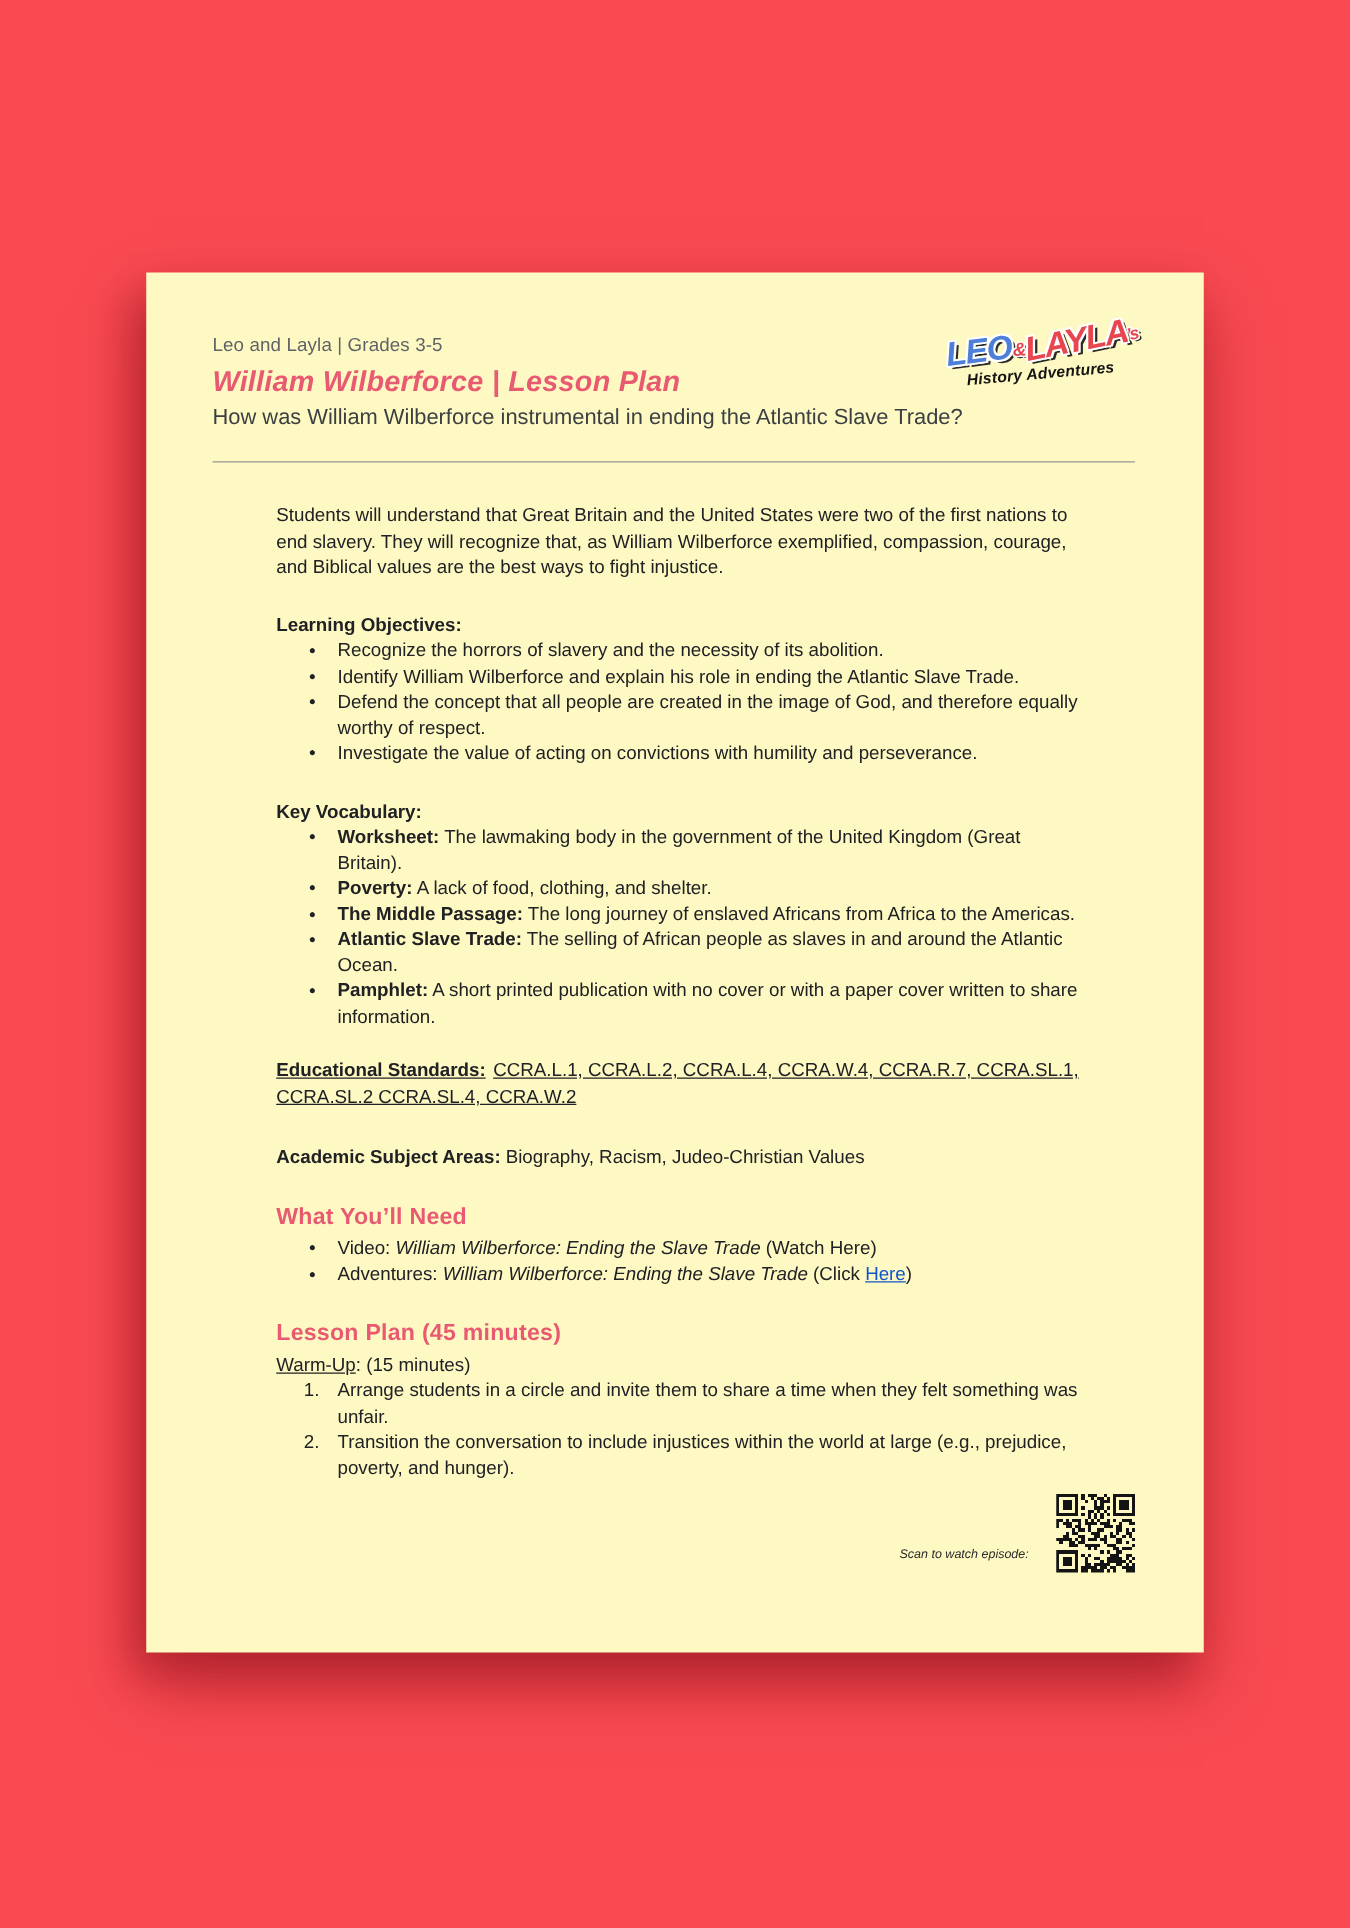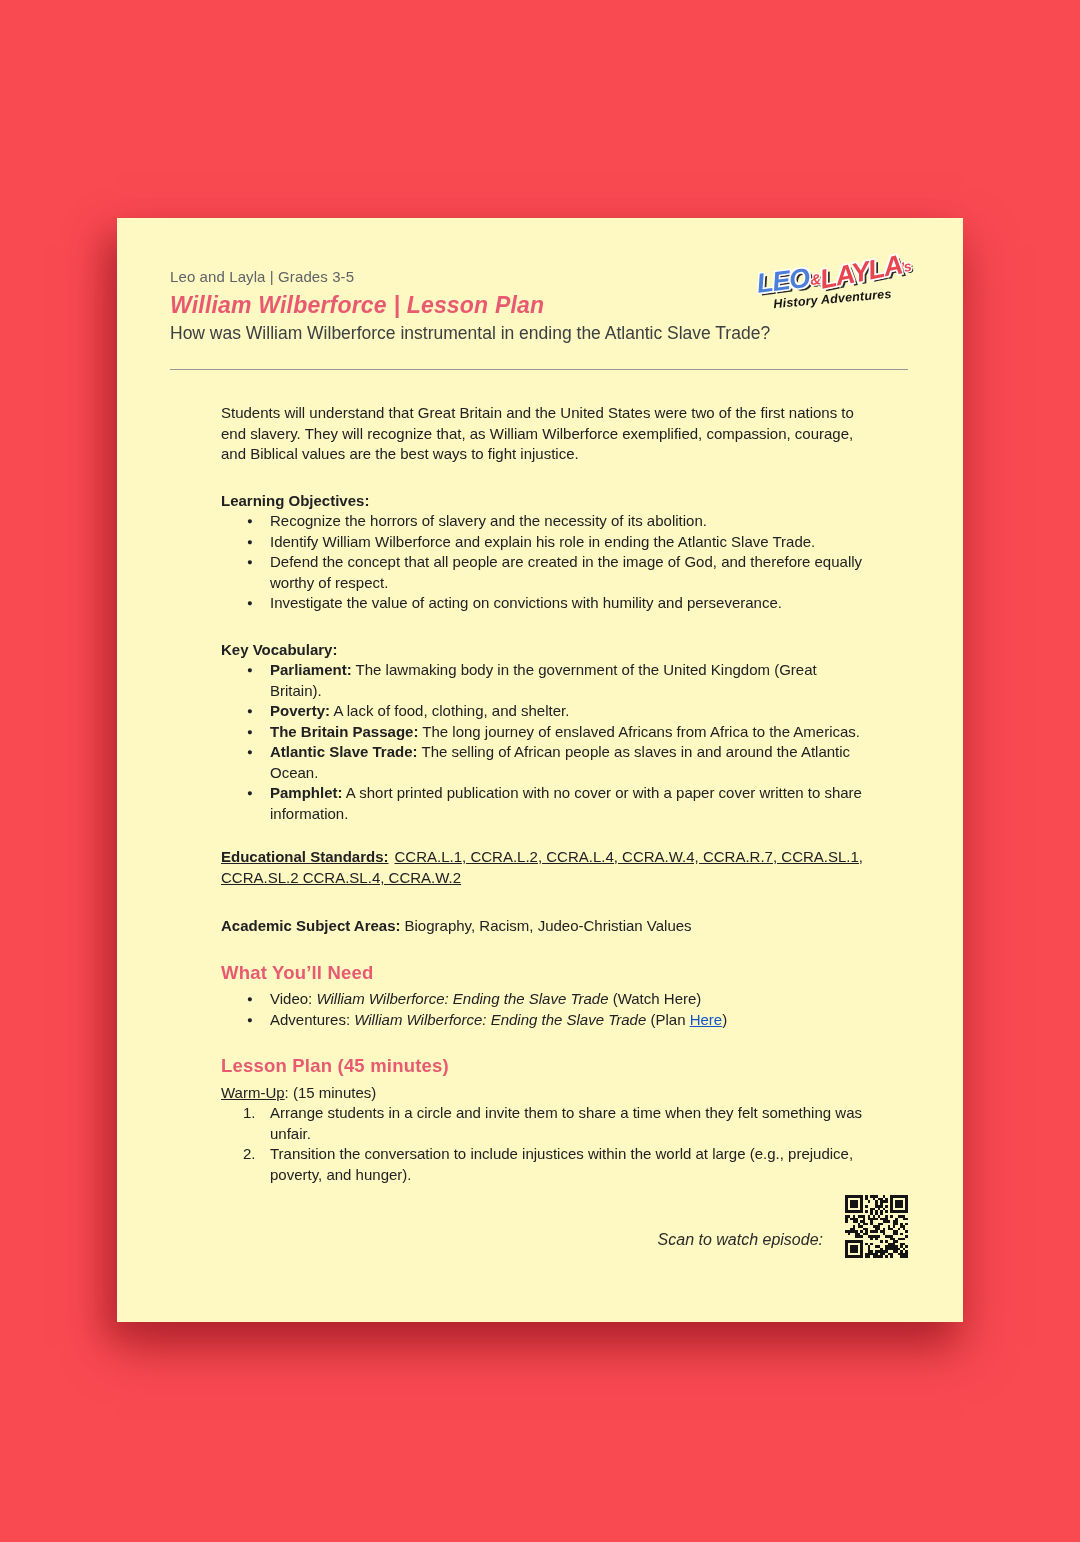--- a/index.html
+++ b/index.html
@@ -59,21 +59,21 @@
   a.doc-link { color:#1155cc; text-decoration:underline; cursor:pointer; }
 
   .warmup-line { margin-top:3px; }
   .warmup-label { text-decoration:underline; }
   ol.steps { list-style:none; padding-left:49px; counter-reset:step; }
   ol.steps li { position:relative; }
   ol.steps li::before { counter-increment:step; content:counter(step) "."; position:absolute; left:-27px; top:0; }
 
   
   .footer { position:absolute; top:977px; right:55px; display:flex; align-items:flex-end; gap:22px; }
-  .scan-caption { font-size:16px; font-style:italic; color:#2a2a2a; margin-bottom:9px; }
+  .scan-caption { font-size:10px; font-style:italic; color:#2a2a2a; margin-bottom:9px; }
   .qr { width:63px; height:63px; display:block; }
 </style>
 </head>
 <body>
 
 <div class="page">
 
   <div>
     <div class="eyebrow">Leo and Layla | Grades 3-5</div>
     <div class="doc-title">William Wilberforce | Lesson Plan</div>
@@ -96,35 +96,35 @@
     <div class="label-line">Learning Objectives:</div>
     <ul class="bullets">
       <li><span>Recognize the horrors of slavery and the necessity of its abolition.</span></li>
       <li><span>Identify William Wilberforce and explain his role in ending the Atlantic Slave Trade.</span></li>
       <li><span>Defend the concept that all people are created in the image of God, and therefore equally worthy of respect.</span></li>
       <li><span>Investigate the value of acting on convictions with humility and perseverance.</span></li>
     </ul>
 
     <div class="label-line">Key Vocabulary:</div>
     <ul class="bullets">
-      <li><b class="term">Parliament:</b> <span class="vocab-def">The lawmaking body in the government of the United Kingdom (Great Britain).</span></li>
+      <li><b class="term">Worksheet:</b> <span class="vocab-def">The lawmaking body in the government of the United Kingdom (Great Britain).</span></li>
       <li><b class="term">Poverty:</b> <span class="vocab-def">A lack of food, clothing, and shelter.</span></li>
-      <li><b class="term">The Britain Passage:</b> <span class="vocab-def">The long journey of enslaved Africans from Africa to the Americas.</span></li>
+      <li><b class="term">The Middle Passage:</b> <span class="vocab-def">The long journey of enslaved Africans from Africa to the Americas.</span></li>
       <li><b class="term">Atlantic Slave Trade:</b> <span class="vocab-def">The selling of African people as slaves in and around the Atlantic Ocean.</span></li>
       <li><b class="term">Pamphlet:</b> <span class="vocab-def">A short printed publication with no cover or with a paper cover written to share information.</span></li>
     </ul>
 
     <p class="std-line"><b>Educational Standards:</b><span class="std-value inline-gap">CCRA.L.1, CCRA.L.2, CCRA.L.4, CCRA.W.4, CCRA.R.7, CCRA.SL.1, CCRA.SL.2 CCRA.SL.4, CCRA.W.2</span></p>
 
     <p class="subj-line"><b>Academic Subject Areas:</b><span class="subj-value inline-gap" style="margin-left:4px">Biography, Racism, Judeo-Christian Values</span></p>
 
     <h2 class="section-heading">What You’ll Need</h2>
     <ul class="bullets">
       <li><span>Video: </span><span class="italic">William Wilberforce: Ending the Slave Trade</span><span> (Watch Here)</span></li>
-      <li><span>Adventures: </span><span class="italic">William Wilberforce: Ending the Slave Trade</span><span> (Plan </span><a class="doc-link">Here</a><span>)</span></li>
+      <li><span>Adventures: </span><span class="italic">William Wilberforce: Ending the Slave Trade</span><span> (Click </span><a class="doc-link">Here</a><span>)</span></li>
     </ul>
 
     <h2 class="section-heading">Lesson Plan (45 minutes)</h2>
     <div class="warmup-line"><span class="warmup-label">Warm-Up</span><span>: (15 minutes)</span></div>
     <ol class="steps">
       <li><span>Arrange students in a circle and invite them to share a time when they felt something was unfair.</span></li>
       <li><span>Transition the conversation to include injustices within the world at large (e.g., prejudice, poverty, and hunger).</span></li>
     </ol>
 
   </div>

